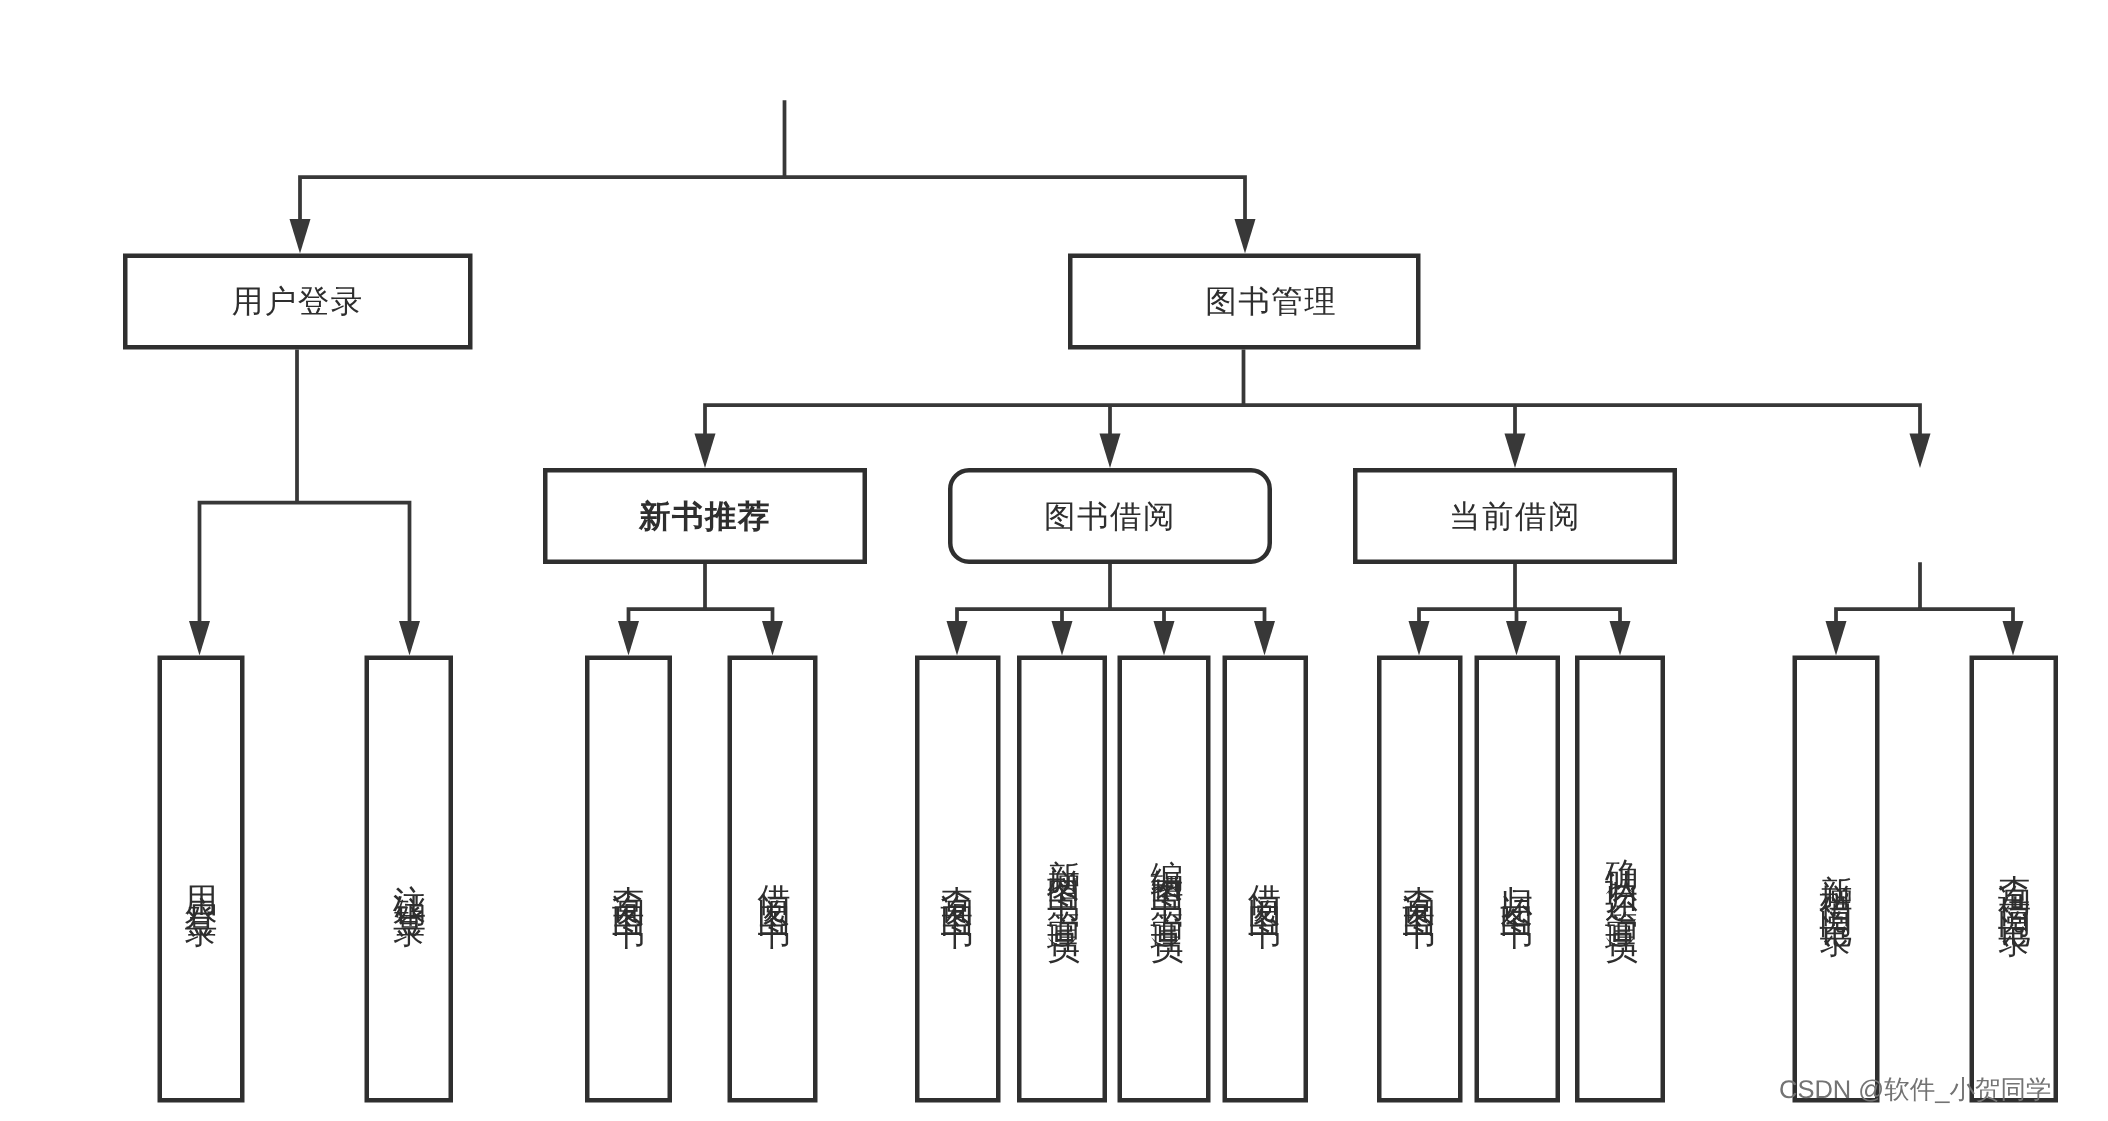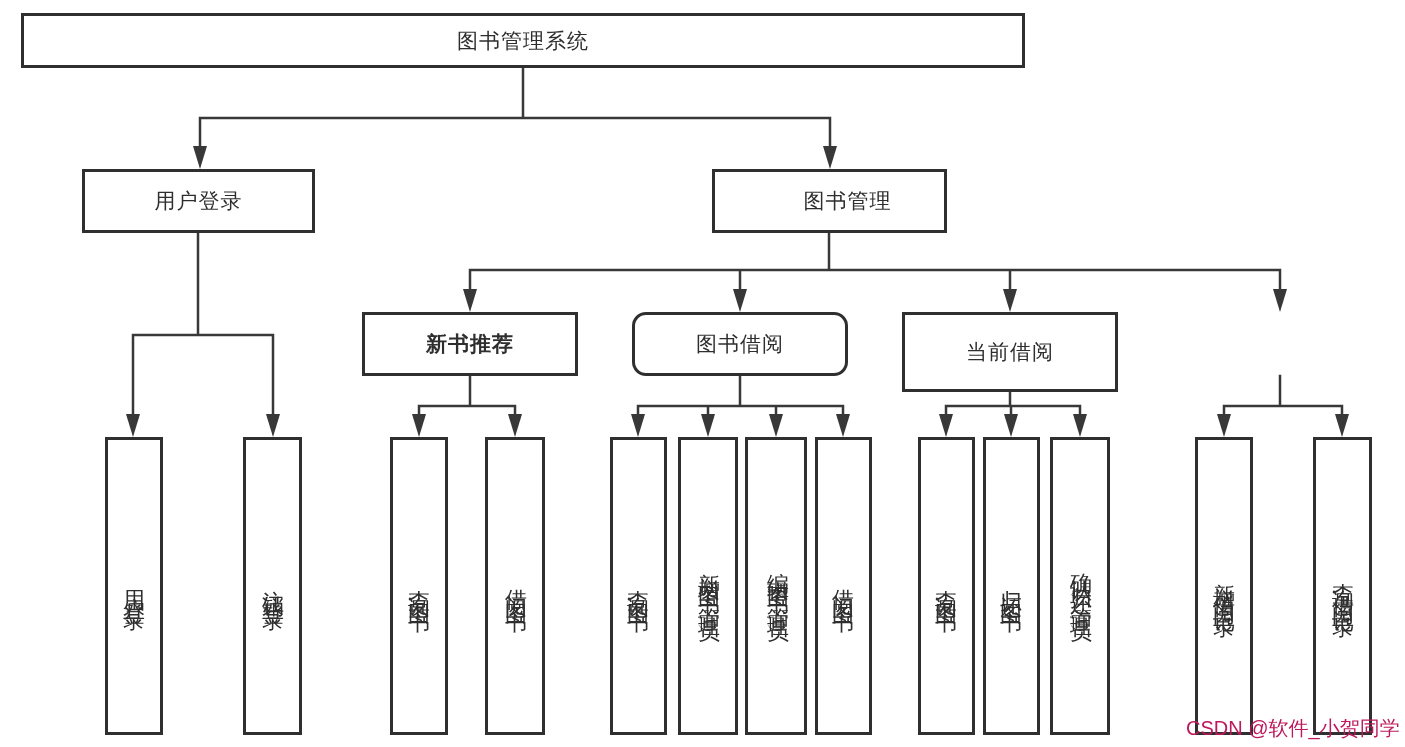--- a/index.html
+++ b/index.html
@@ -42,22 +42,22 @@
     text-align: center;
     font-size: 22px;
     letter-spacing: 7px;
     line-height: 52px;
     color: #2e2e2e;
   }
   .watermark {
     position: absolute;
     left: 1186px;
     top: 715px;
-    font-size: 20px;
-    color: #be185d;
+    font-size: 17px;
+    color: #737373;
     white-space: nowrap;
     z-index: 10;
   }
 </style>
 </head>
 <body>
 
 <div id="stage">
 
   <svg id="connectors" viewBox="0 0 1405 747" xmlns="http://www.w3.org/2000/svg">
@@ -93,28 +93,27 @@
       <polygon points="776,437 769,414 783,414"></polygon>
       <polygon points="843,437 836,414 850,414"></polygon>
       <polygon points="946,437 939,414 953,414"></polygon>
       <polygon points="1011,437 1004,414 1018,414"></polygon>
       <polygon points="1080,437 1073,414 1087,414"></polygon>
       <polygon points="1224,437 1217,414 1231,414"></polygon>
       <polygon points="1342,437 1335,414 1349,414"></polygon>
     </g>
   </svg>
 
-  <div class="node h-node" style="left:21px; top:13px; width:1004px; height:55px;">图书管理系统</div>
 
   <div class="node h-node" style="left:82px; top:169px; width:233px; height:64px;">用户登录</div>
   <div class="node h-node" style="left:712px; top:169px; width:235px; height:64px;padding-left:36px;">图书管理</div>
 
   <div class="node h-node" style="left:362px; top:312px; width:216px; height:64px;font-weight:bold;">新书推荐</div>
   <div class="node h-node" style="left:632px; top:312px; width:216px; height:64px;border-radius:14px;">图书借阅</div>
-  <div class="node h-node" style="left:902px; top:312px; width:216px; height:80px;">当前借阅</div>
+  <div class="node h-node" style="left:902px; top:312px; width:216px; height:64px;">当前借阅</div>
 
   <div class="node leaf" style="left:105px; top:437px; width:58px; height:298px;">用户登录</div>
   <div class="node leaf" style="left:243px; top:437px; width:59px; height:298px;">注销登录</div>
 
   <div class="node leaf" style="left:390px; top:437px; width:58px; height:298px;">查询图书</div>
   <div class="node leaf" style="left:485px; top:437px; width:60px; height:298px;">借阅图书</div>
 
   <div class="node leaf" style="left:610px; top:437px; width:57px; height:298px;">查询图书</div>
   <div class="node leaf" style="left:678px; top:437px; width:60px; height:298px;">新增图书（管理员）</div>
   <div class="node leaf" style="left:745px; top:437px; width:62px; height:298px;">编辑图书（管理员）</div>

